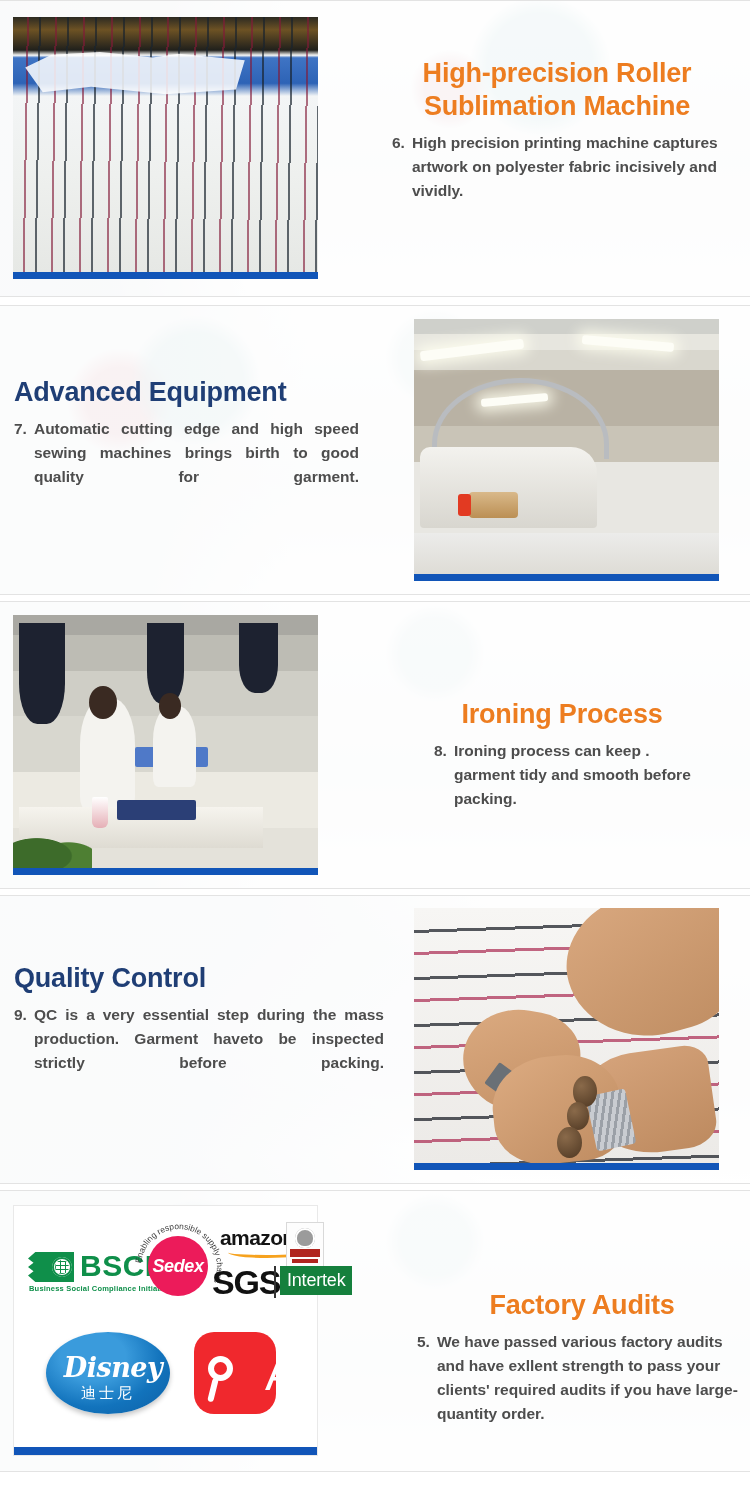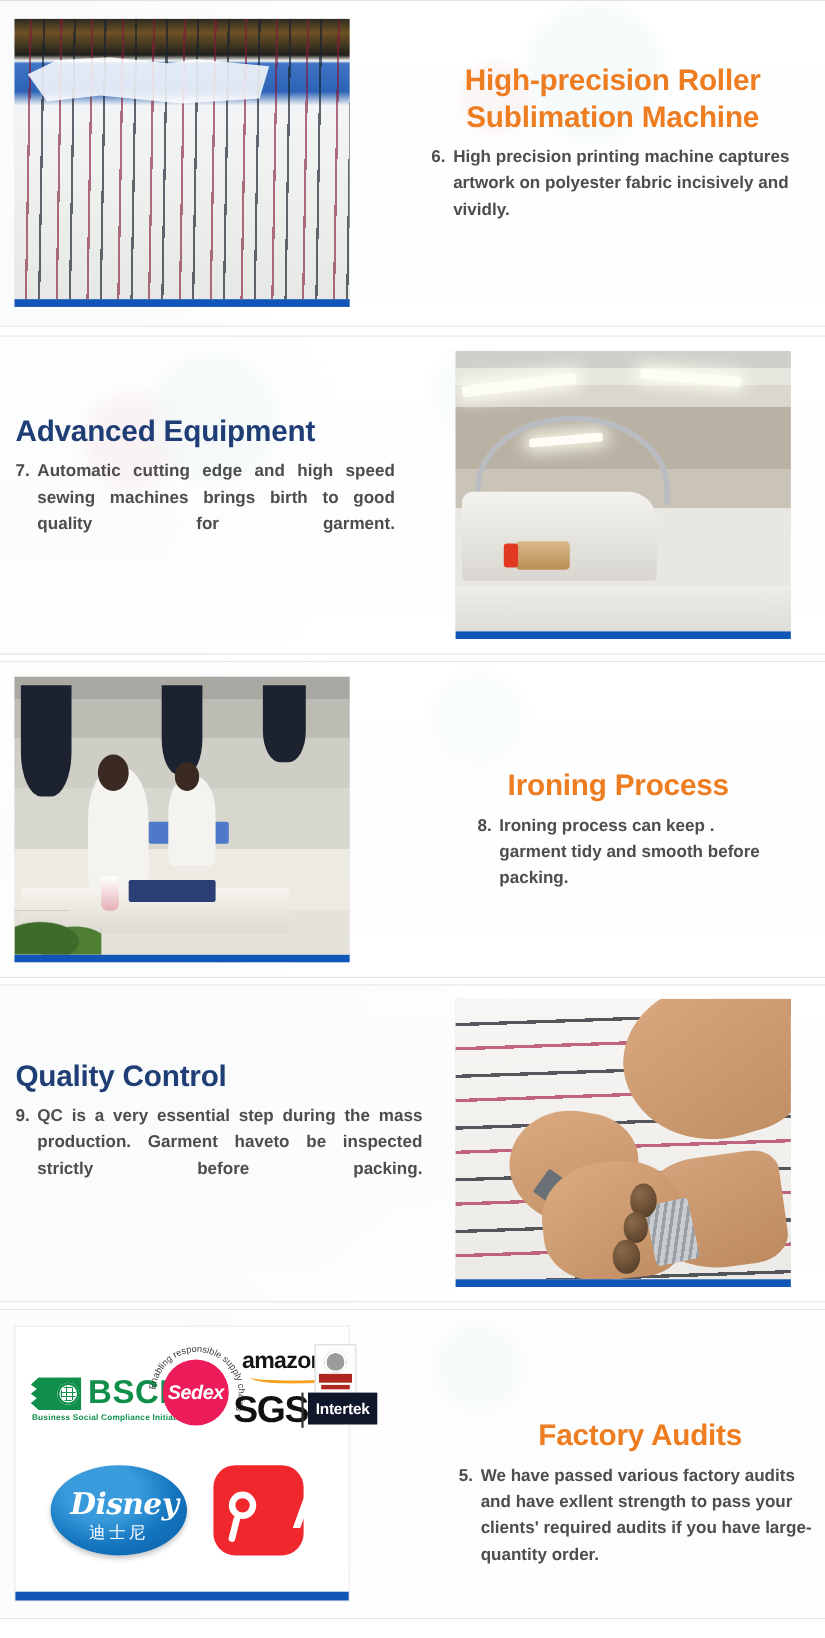--- a/index.html
+++ b/index.html
@@ -334,22 +334,22 @@
     position: absolute; left: 0; top: 0;
     font-size: 34px; font-weight: 700; color: #111111; letter-spacing: -1.2px;
     line-height: 36px;
   }
   .sgs-bar {
     position: absolute; left: 62px; top: 2px; width: 2px; height: 32px; background: #333;
   }
   
   .intertek {
     position: absolute; left: 68px; top: 2px;
-    background: #0f172a; color: #ffffff;
-    font-size: 14px; font-weight: 700;
+    background: #15803d; color: #ffffff;
+    font-size: 18px; font-weight: 400;
     padding: 5px 7px 6px; line-height: 18px; letter-spacing: -.2px;
   }
 
   
   .disney-ellipse {
     position: absolute; inset: 0;
     border-radius: 50%;
     background: radial-gradient(ellipse at 38% 30%, #3a9bdc 0 30%, #1273bc 62%, #0d5fa5 100%);
     box-shadow: 0 3px 5px rgba(0,0,0,.22);
   }
@@ -367,21 +367,21 @@
 
   
   .ai-square {
     position: absolute; inset: 0;
     background: #f0282d; border-radius: 20px;
   }
   .ai-glyph {
     position: absolute; left: 0; right: 0; top: 50%;
     transform: translateY(-50%);
     text-align: center; color: #ffffff;
-    font-size: 47px; font-weight: 700; letter-spacing: -1px;
+    font-size: 47px; font-weight: 400; letter-spacing: -1px;
     line-height: 47px;
     margin-left: 45px;
   }
   .ai-ring {
     position: absolute; left: 14px; top: 24px; width: 25px; height: 25px;
     border: 6px solid #ffffff; border-radius: 50%;
   }
   .ai-tail {
     position: absolute; left: 16px; top: 46px; width: 6px; height: 24px;
     background: #ffffff; border-radius: 3px; transform: rotate(14deg);

